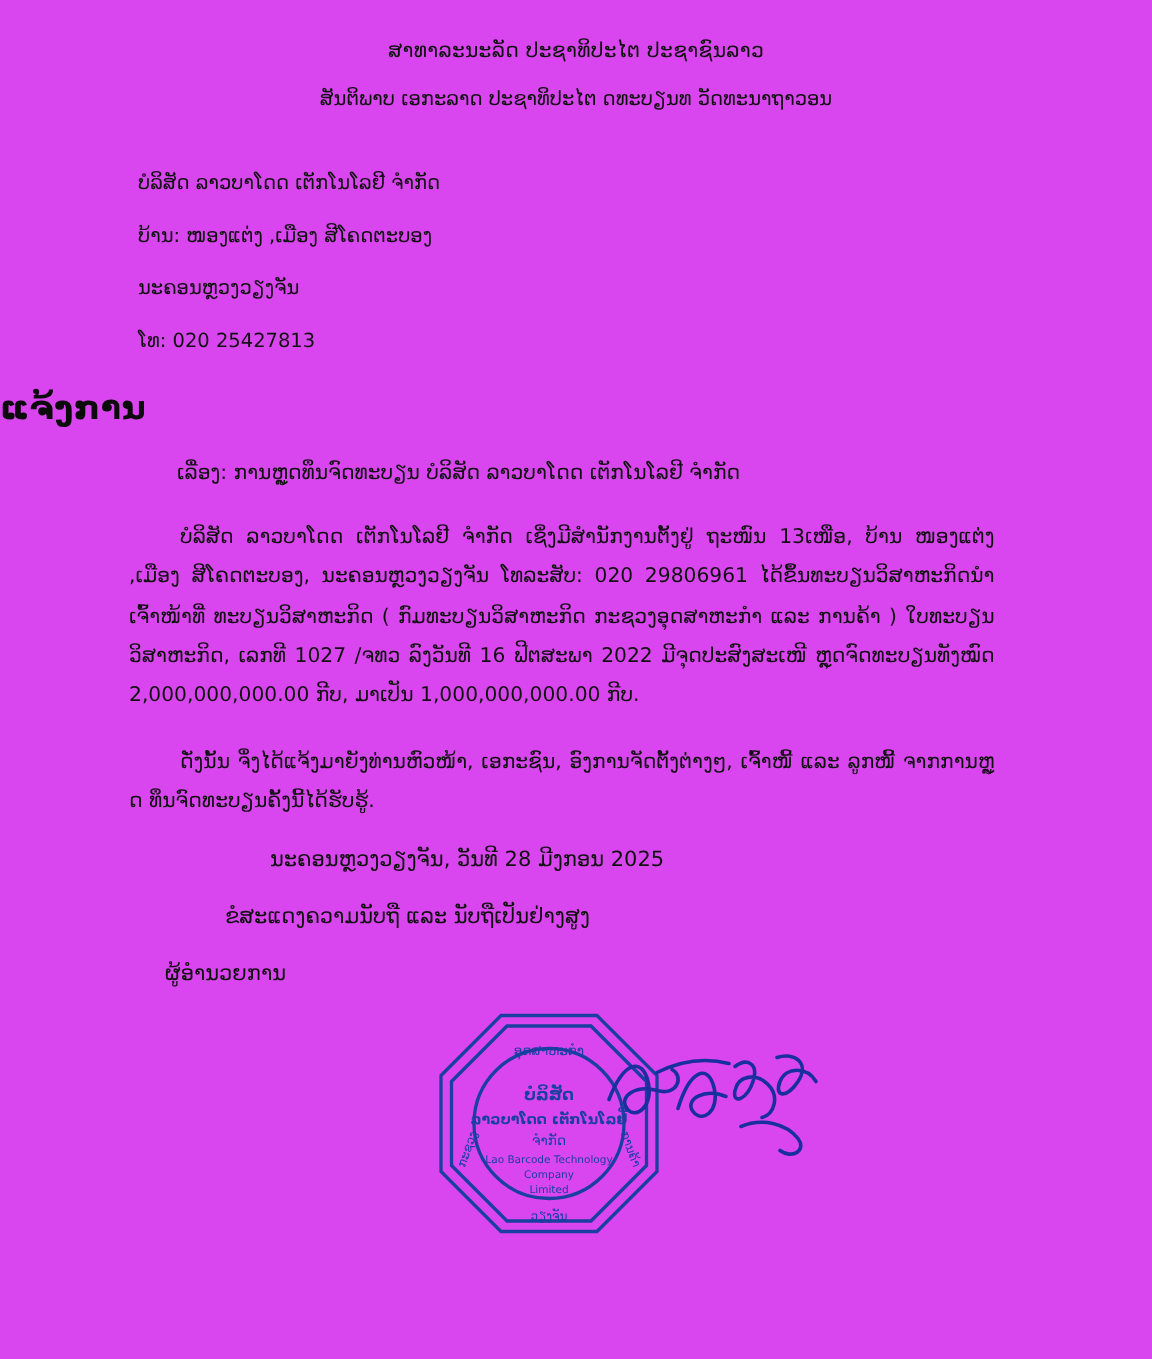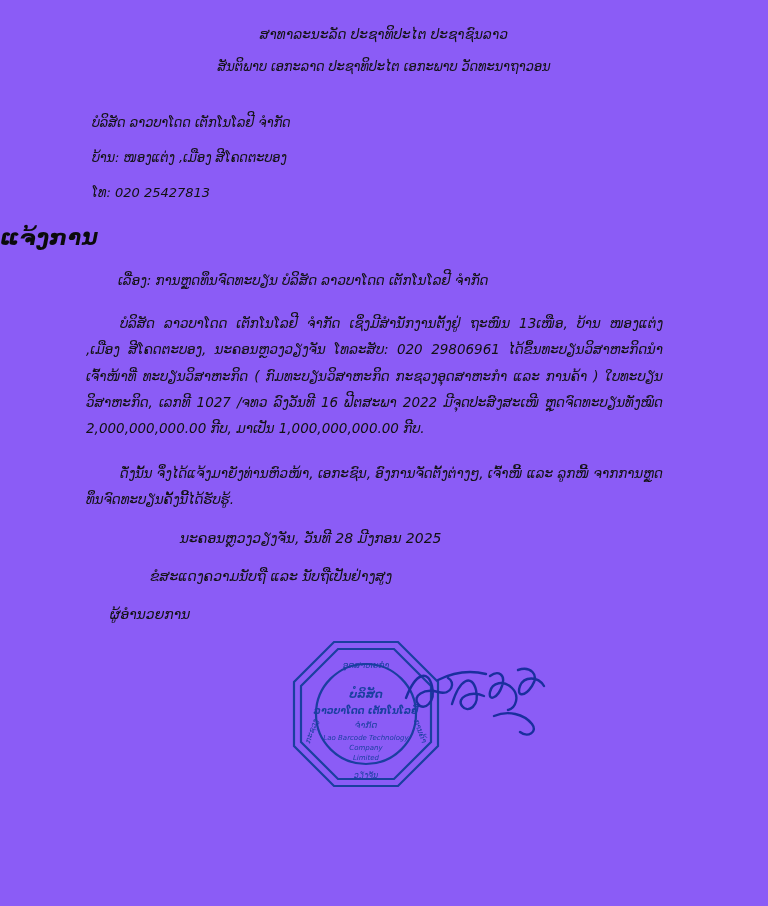--- a/index.html
+++ b/index.html
@@ -12,24 +12,23 @@
     height: 906px;
     font-family: "DejaVu Sans", sans-serif;
     color: #0a0a0a;
     position: relative;
     overflow: hidden;
   }
   .page {
     position: relative;
     width: 768px;
     height: 906px;
-    background: #8b5cf6;
+    background: #d946ef;
     padding: 0;
     box-sizing: border-box;
-    font-style: italic;
   }
   .header {
     text-align: center;
     padding-top: 26px;
   }
   .header .line1 {
     font-size: 13.5px;
     letter-spacing: 0.2px;
     color: #111;
   }
@@ -120,26 +119,27 @@
     height: 100px;
   }
 </style>
 </head>
 <body>
 
 <div class="page">
 
   <div class="header">
     <div class="line1">ສາທາລະນະລັດ ປະຊາທິປະໄຕ ປະຊາຊົນລາວ</div>
-    <div class="line2">ສັນຕິພາບ ເອກະລາດ ປະຊາທິປະໄຕ ເອກະພາບ ວັດທະນາຖາວອນ</div>
+    <div class="line2">ສັນຕິພາບ ເອກະລາດ ປະຊາທິປະໄຕ ດທະບຽນທ ວັດທະນາຖາວອນ</div>
   </div>
 
   <div class="party">
     <div>ບໍລິສັດ ລາວບາໂດດ ເຕັກໂນໂລຢີ ຈໍາກັດ</div>
     <div>ບ້ານ: ໜອງແຕ່ງ ,ເມືອງ ສີໂຄດຕະບອງ</div>
+    <div>ນະຄອນຫຼວງວຽງຈັນ</div>
     <div>ໂທ: 020 25427813</div>
   </div>
 
   <div class="doc-title">ແຈ້ງການ</div>
 
   <div class="subject">ເລື່ອງ: ການຫຼູດທຶນຈົດທະບຽນ ບໍລິສັດ ລາວບາໂດດ ເຕັກໂນໂລຢີ ຈໍາກັດ</div>
 
   <div class="body-block">
     <p>ບໍລິສັດ ລາວບາໂດດ ເຕັກໂນໂລຢີ ຈໍາກັດ ເຊິ່ງມີສໍານັກງານຕັ້ງຢູ່ ຖະໜົນ 13ເໜືອ, ບ້ານ ໜອງແຕ່ງ ,ເມືອງ ສີໂຄດຕະບອງ, ນະຄອນຫຼວງວຽງຈັນ ໂທລະສັບ: 020 29806961 ໄດ້ຂຶ້ນທະບຽນວິສາຫະກິດນໍາເຈົ້າໜ້າທີ່ ທະບຽນວິສາຫະກິດ ( ກົມທະບຽນວິສາຫະກິດ ກະຊວງອຸດສາຫະກໍາ ແລະ ການຄ້າ ) ໃບທະບຽນວິສາຫະກິດ, ເລກທີ 1027 /ຈທວ ລົງວັນທີ 16 ຟີຕສະພາ 2022 ມີຈຸດປະສົງສະເໜີ ຫຼຸດຈົດທະບຽນທັງໝົດ 2,000,000,000.00 ກີບ, ມາເປັນ 1,000,000,000.00 ກີບ.</p>
     <p>ດັ່ງນັ້ນ ຈຶ່ງໄດ້ແຈ້ງມາຍັງທ່ານຫົວໜ້າ, ເອກະຊົນ, ອົງການຈັດຕັ້ງຕ່າງໆ, ເຈົ້າໜີ້ ແລະ ລູກໜີ້ ຈາກການຫຼູດ ທຶນຈົດທະບຽນຄັ້ງນີ້ໄດ້ຮັບຮູ້.</p>

